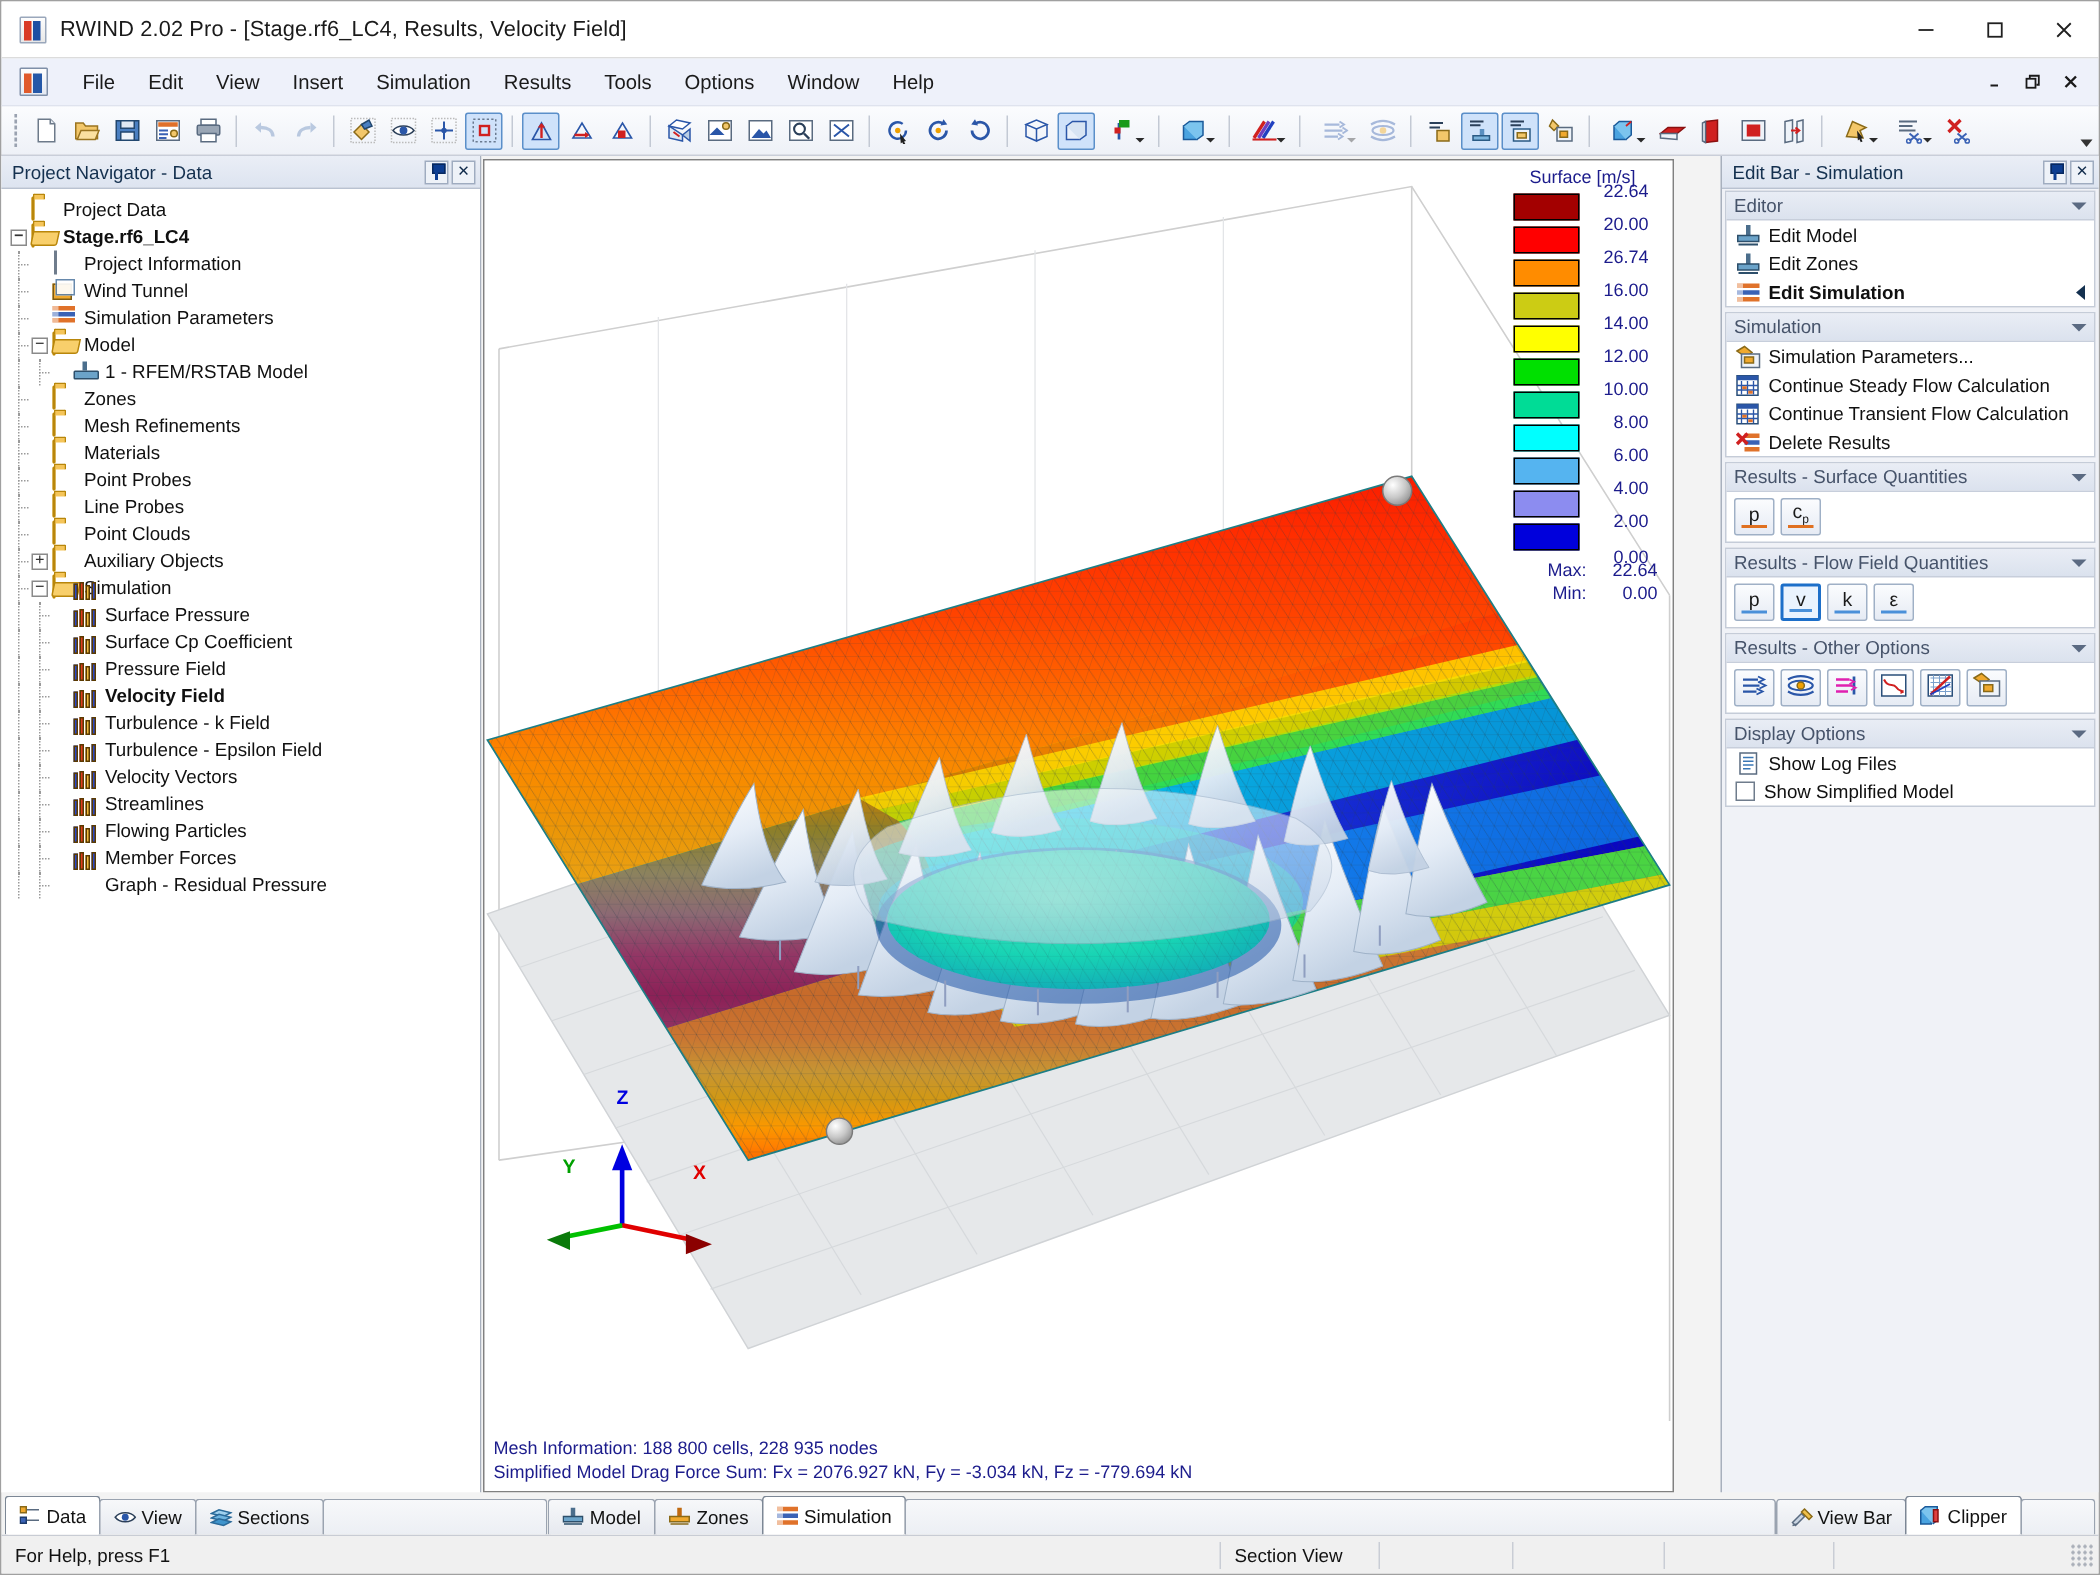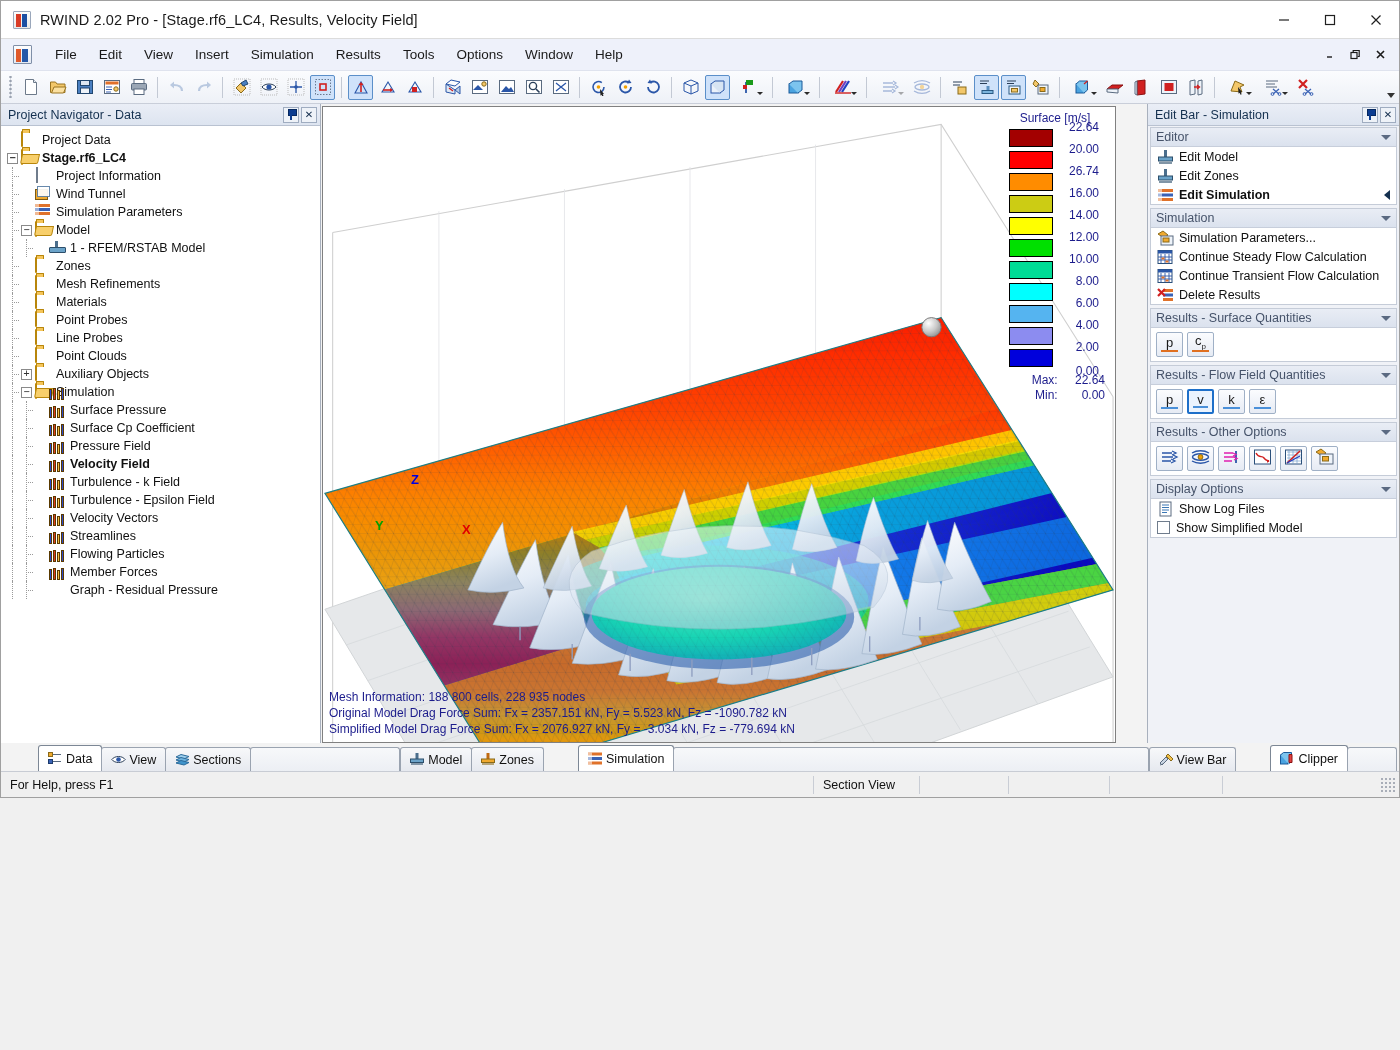--- a/index.html
+++ b/index.html
@@ -6,21 +6,21 @@
   html, body {
     margin: 0; padding: 0;
     width: 1400px; height: 1050px;
     overflow: hidden;
     font-family: "Liberation Sans", sans-serif;
     font-size: 12px;
     background: #f0f0f0;
     -webkit-font-smoothing: antialiased;
   }
   .app {
-    width: 1400px; height: 798px;
+    width: 1400px; height: 1050px;
     display: flex; flex-direction: column;
     border: 1px solid #a0a0a0;
     background: #f3f3f3;
   }
 
   
   .titlebar {
     height: 38px; min-height: 38px;
     background: #ffffff;
     display: flex; align-items: center;
@@ -330,21 +330,21 @@
     position: relative;
   }
   .tabgroup { display: flex; align-items: flex-end; }
   .tab {
     height: 24px; display: flex; align-items: center; gap: 4px;
     padding: 0 9px; font-size: 12.5px; color: #111;
     border: 1px solid #9aa3b0; border-bottom: none;
     background: linear-gradient(#f7f8fa,#e6e9ef);
     border-radius: 3px 3px 0 0; margin-right: -1px;
   }
-  .tab.active { background: #ffffff; height: 26px; border-color: #7c8795; font-weight: normal; margin-left: 35px; }
+  .tab.active { background: #ffffff; height: 26px; border-color: #7c8795; font-weight: normal; }
   .tabfill {
     height: 24px; border: 1px solid #9aa3b0; border-bottom: none; flex: 1;
     background: linear-gradient(#f7f8fa,#eceff4); border-radius: 3px 3px 0 0;
   }
 
   
   .statusbar {
     height: 26px; min-height: 26px;
     background: #f0f0f0; border-top: 1px solid #c8ccd4;
     display: flex; align-items: center; font-size: 12.5px; color: #111;
@@ -1096,21 +1096,20 @@
 
           <div class="triad">
             <span class="tri-label" style="left:26px; top:0px; color:#0000e0;">Z</span>
             <span class="tri-label" style="left:77px; top:50px; color:#e00000;">X</span>
             <span class="tri-label" style="left:-10px; top:46px; color:#00a000;">Y</span>
           </div>
 
 
           <div class="info-bottom">
             <div>Mesh Information: 188 800 cells, 228 935 nodes</div>
-            <div>Original Model Drag Force Sum: Fx = 2357.151 kN, Fy = 5.523 kN, Fz = -1090.782 kN</div>
             <div>Simplified Model Drag Force Sum: Fx = 2076.927 kN, Fy = -3.034 kN, Fz = -779.694 kN</div>
           </div>
 
           <div class="legend">
             <div class="legend-title">Surface [m/s]</div>
             <div class="legend-rows" id="legend-host">
                 <div class="legend-row">
                   <span class="swatch" style="background: rgb(163, 0, 0);"></span>
                   <span class="legend-val">22.64</span>
                 </div>

